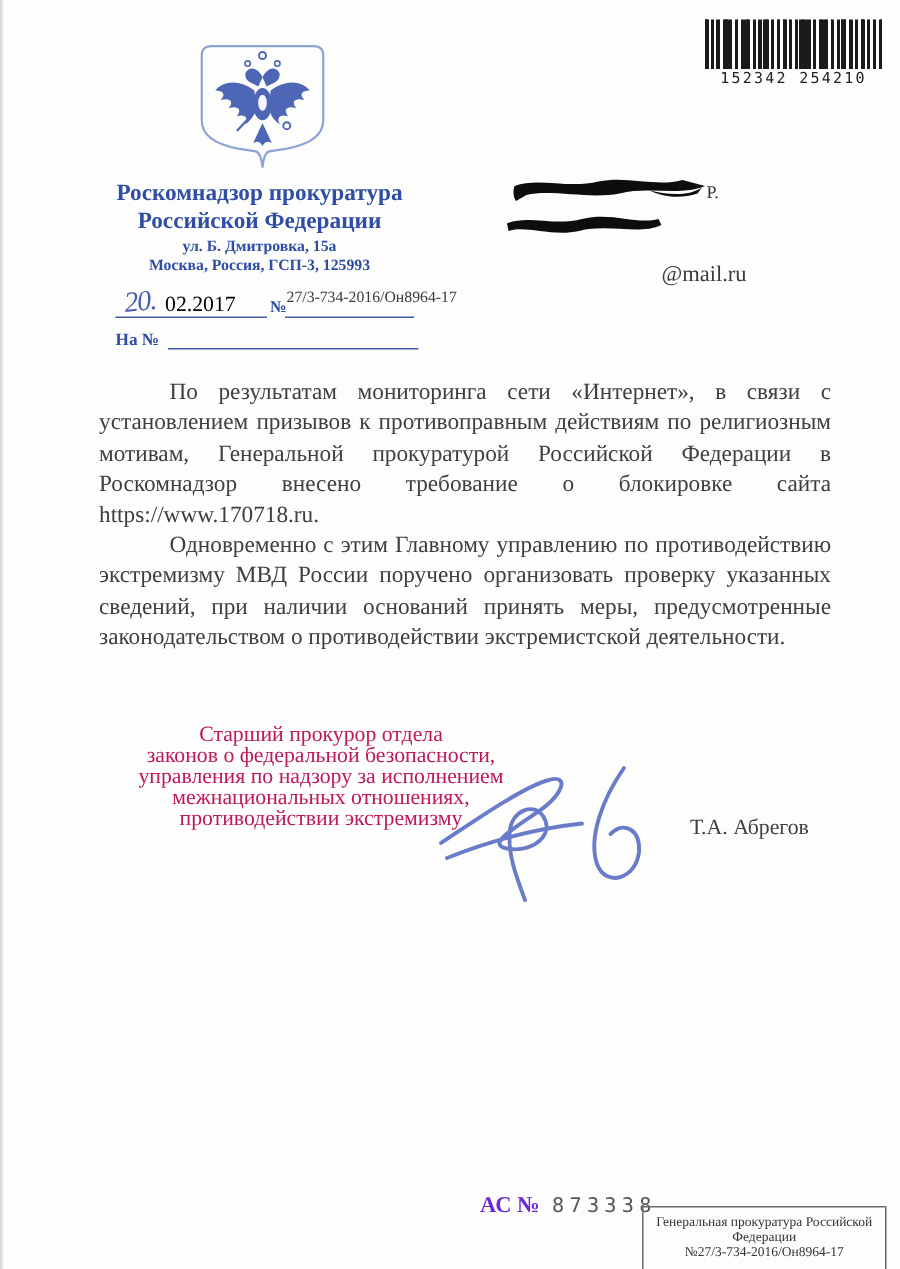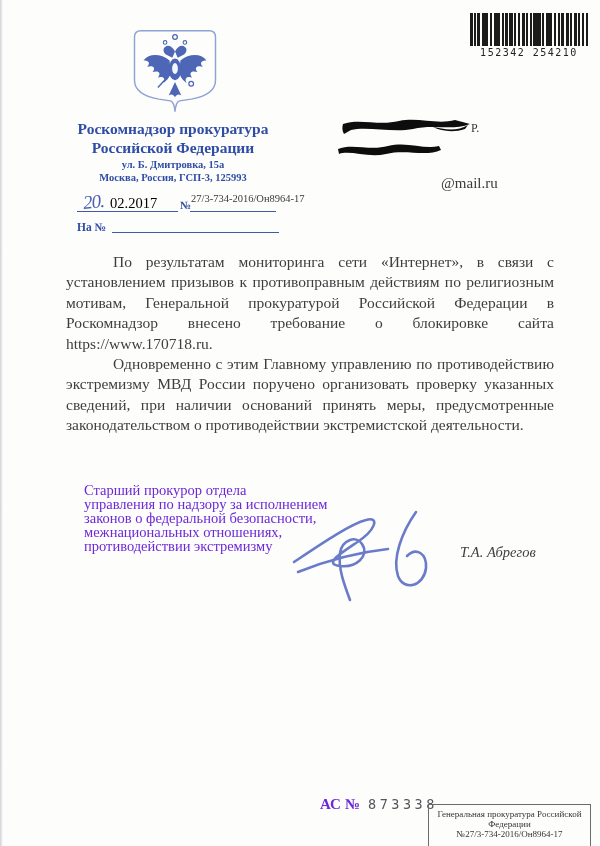--- a/index.html
+++ b/index.html
@@ -57,25 +57,25 @@
   .na-label{position:absolute;left:77px;top:221px;font-size:11.5px;font-weight:bold;color:#2f4da5;}
   
   .body-text{
     position:absolute;left:66px;top:252px;width:488px;
     font-size:15.5px;line-height:20.4px;color:#3e3e40;text-align:justify;
   }
   .body-text p{margin:0;text-indent:47px;}
   
   .sign-title{
     position:absolute;left:84px;top:483px;width:260px;
-    font-size:14.5px;line-height:14px;color:#6d28d9;
+    font-size:14.5px;line-height:14px;color:#be185d;text-align:center;
   }
   .sign-title span{display:block;}
   .signature{position:absolute;left:288px;top:500px;width:165px;height:108px;}
-  .sign-name{position:absolute;left:460px;top:544px;font-size:14.5px;color:#3e3e40;font-style:italic;}
+  .sign-name{position:absolute;left:460px;top:544px;font-size:14.5px;color:#3e3e40;}
   
   .ac-label{position:absolute;left:320px;top:796px;font-size:15px;font-weight:bold;color:#6d28d9;}
   .ac-number{
     position:absolute;left:368px;top:796px;
     font-family:"DejaVu Sans Mono",monospace;font-size:13.5px;letter-spacing:3.5px;color:#55565c;
   }
   .stamp-box{
     position:absolute;left:428px;top:804px;width:163px;height:55px;
     border:1px solid #6b6b6b;text-align:center;padding-top:4px;box-sizing:border-box;
     font-size:9px;line-height:10px;color:#343434;
@@ -137,22 +137,22 @@
   <div class="na-label">На №</div>
   <div class="uline u3"></div>
 
   <div class="body-text">
     <p>По результатам мониторинга сети «Интернет», в связи с установлением призывов к противоправным действиям по религиозным мотивам, Генеральной прокуратурой Российской Федерации в Роскомнадзор внесено требование о блокировке сайта https://www.170718.ru.</p>
     <p>Одновременно с этим Главному управлению по противодействию экстремизму МВД России поручено организовать проверку указанных сведений, при наличии оснований принять меры, предусмотренные законодательством о противодействии экстремистской деятельности.</p>
   </div>
 
   <div class="sign-title">
     <span>Старший прокурор отдела</span>
+    <span>законов о федеральной безопасности,</span>
     <span>управления по надзору за исполнением</span>
-    <span>законов о федеральной безопасности,</span>
     <span>межнациональных отношениях,</span>
     <span>противодействии экстремизму</span>
   </div>
 
   <svg class="signature" viewBox="0 0 165 108" aria-hidden="true">
     <g fill="none" stroke="#5b6fc4" stroke-width="2.6" stroke-linecap="round" opacity="0.9">
       <path d="M6,62 C30,46 62,24 78,20 C92,16 88,30 68,43 C50,55 36,64 52,66 C68,68 82,56 74,44 C68,35 54,40 52,53 C50,68 56,84 62,100"></path>
       <path d="M10,72 C40,60 72,52 100,49"></path>
       <path d="M128,12 C114,32 104,58 110,76 C116,92 136,86 138,68 C139,53 128,47 119,56"></path>
     </g>

